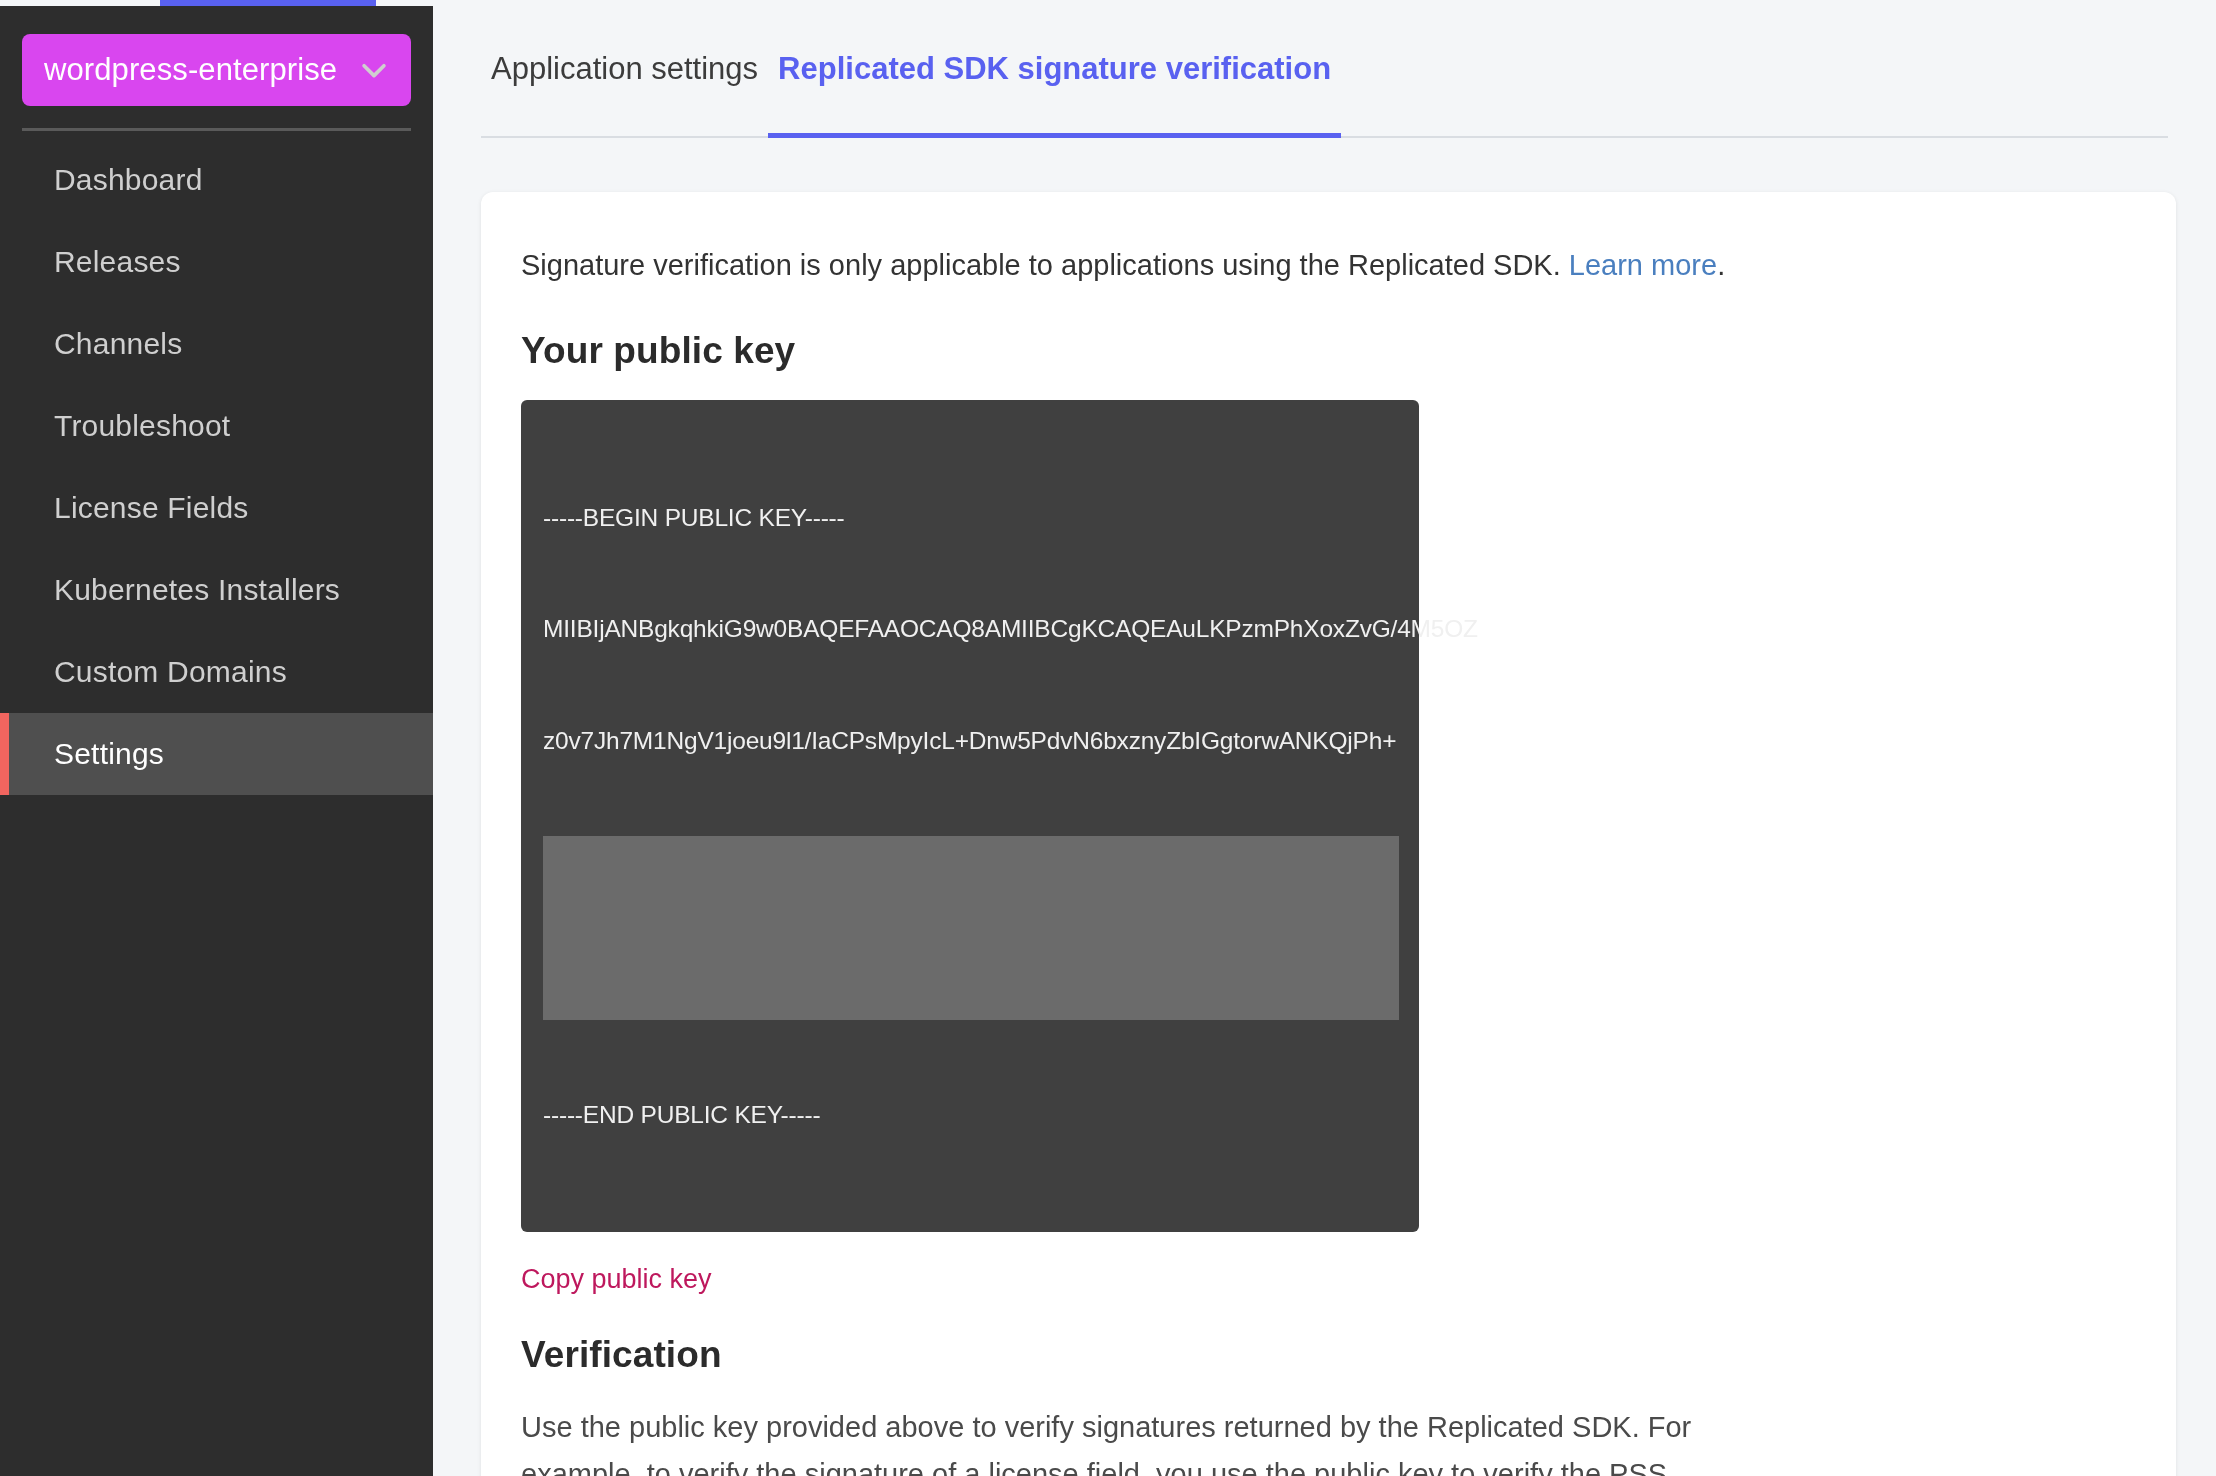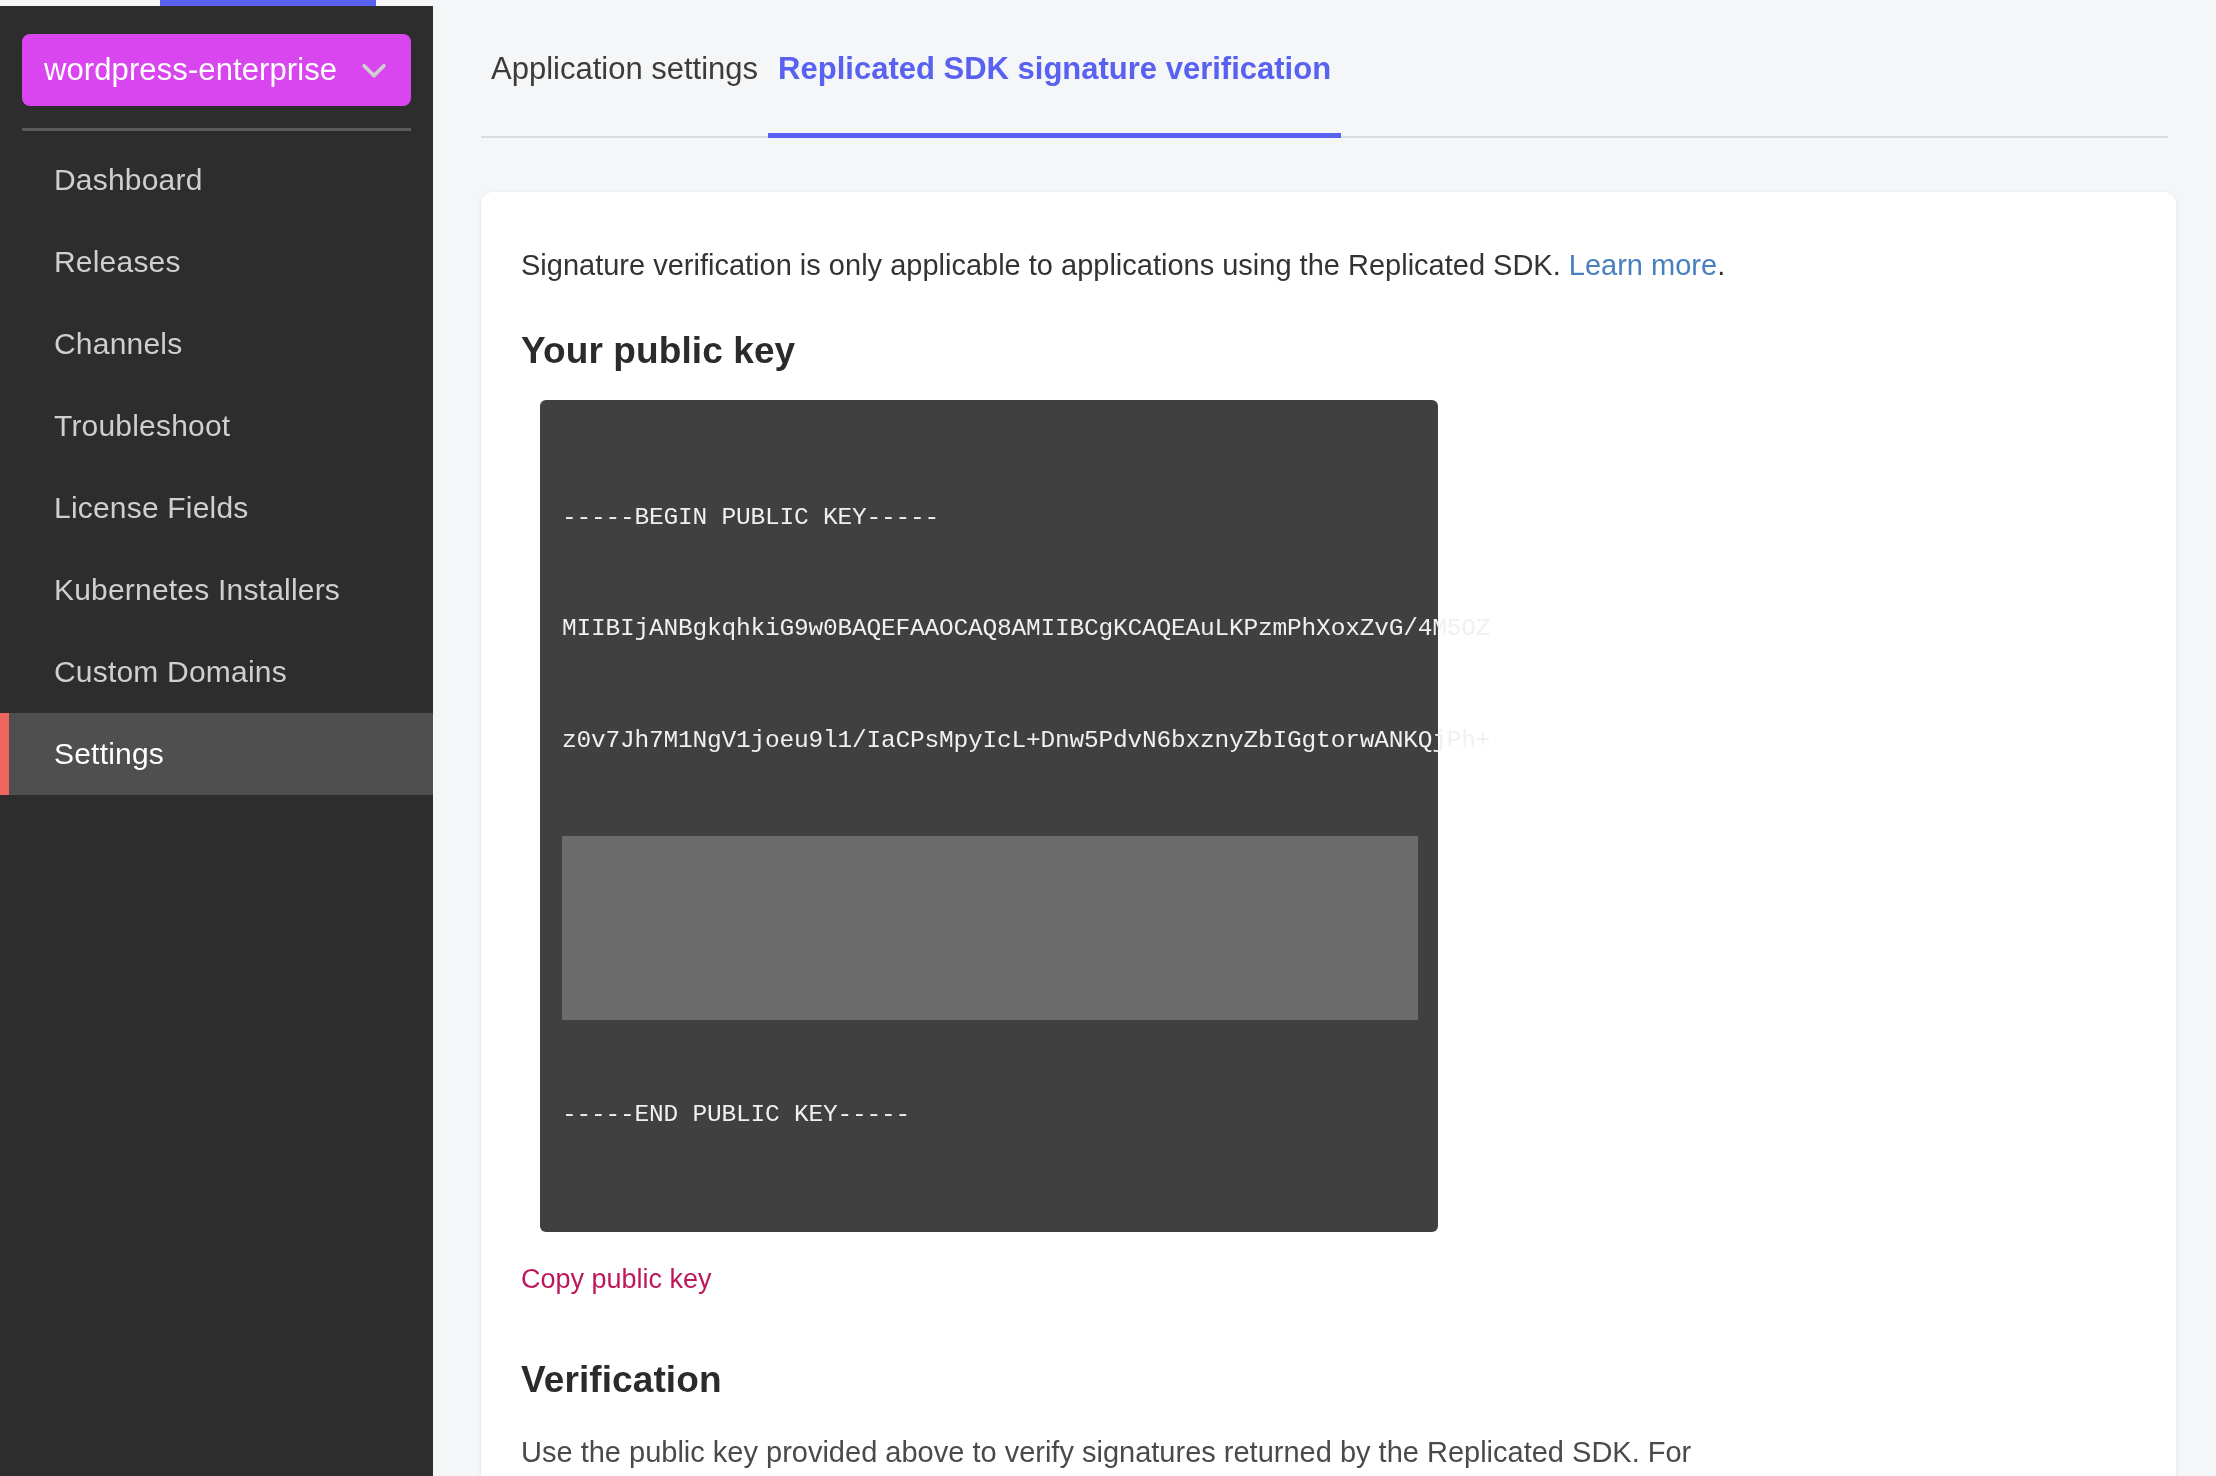--- a/index.html
+++ b/index.html
@@ -151,44 +151,43 @@
     color: #2b2b2b;
     letter-spacing: .1px;
     margin-bottom: 28px;
   }
 
   .keybox {
     width: 898px;
     background: #404040;
     border-radius: 6px;
     padding: 24px 30px 24px 22px;
-    font-family: Liberation Mono, monospace;
+    font-family: Liberation Sans, sans-serif;
     font-size: 24.5px;
     line-height: 1.52;
     color: #f0f0f0;
     white-space: pre;
     letter-spacing: -0.2px;
-    margin-left: 19px;
   }
   .key-redacted {
     background: #6b6b6b;
     height: 184px;
     margin: 2px 0 2px 0;
     width: 856px;
   }
 
   .copy-link {
     display: inline-block;
     margin: 32px 0 0 0;
     font-size: 27px;
     color: #be185d;
     cursor: pointer;
   }
 
-  .verification-head { margin-top: 64px; }
+  .verification-head { margin-top: 39px; }
 
   .body-text {
     font-size: 29px;
     color: #4a4a4a;
     line-height: 1.62;
     max-width: 1210px;
     margin-bottom: 34px;
   }
 </style>
 </head>

